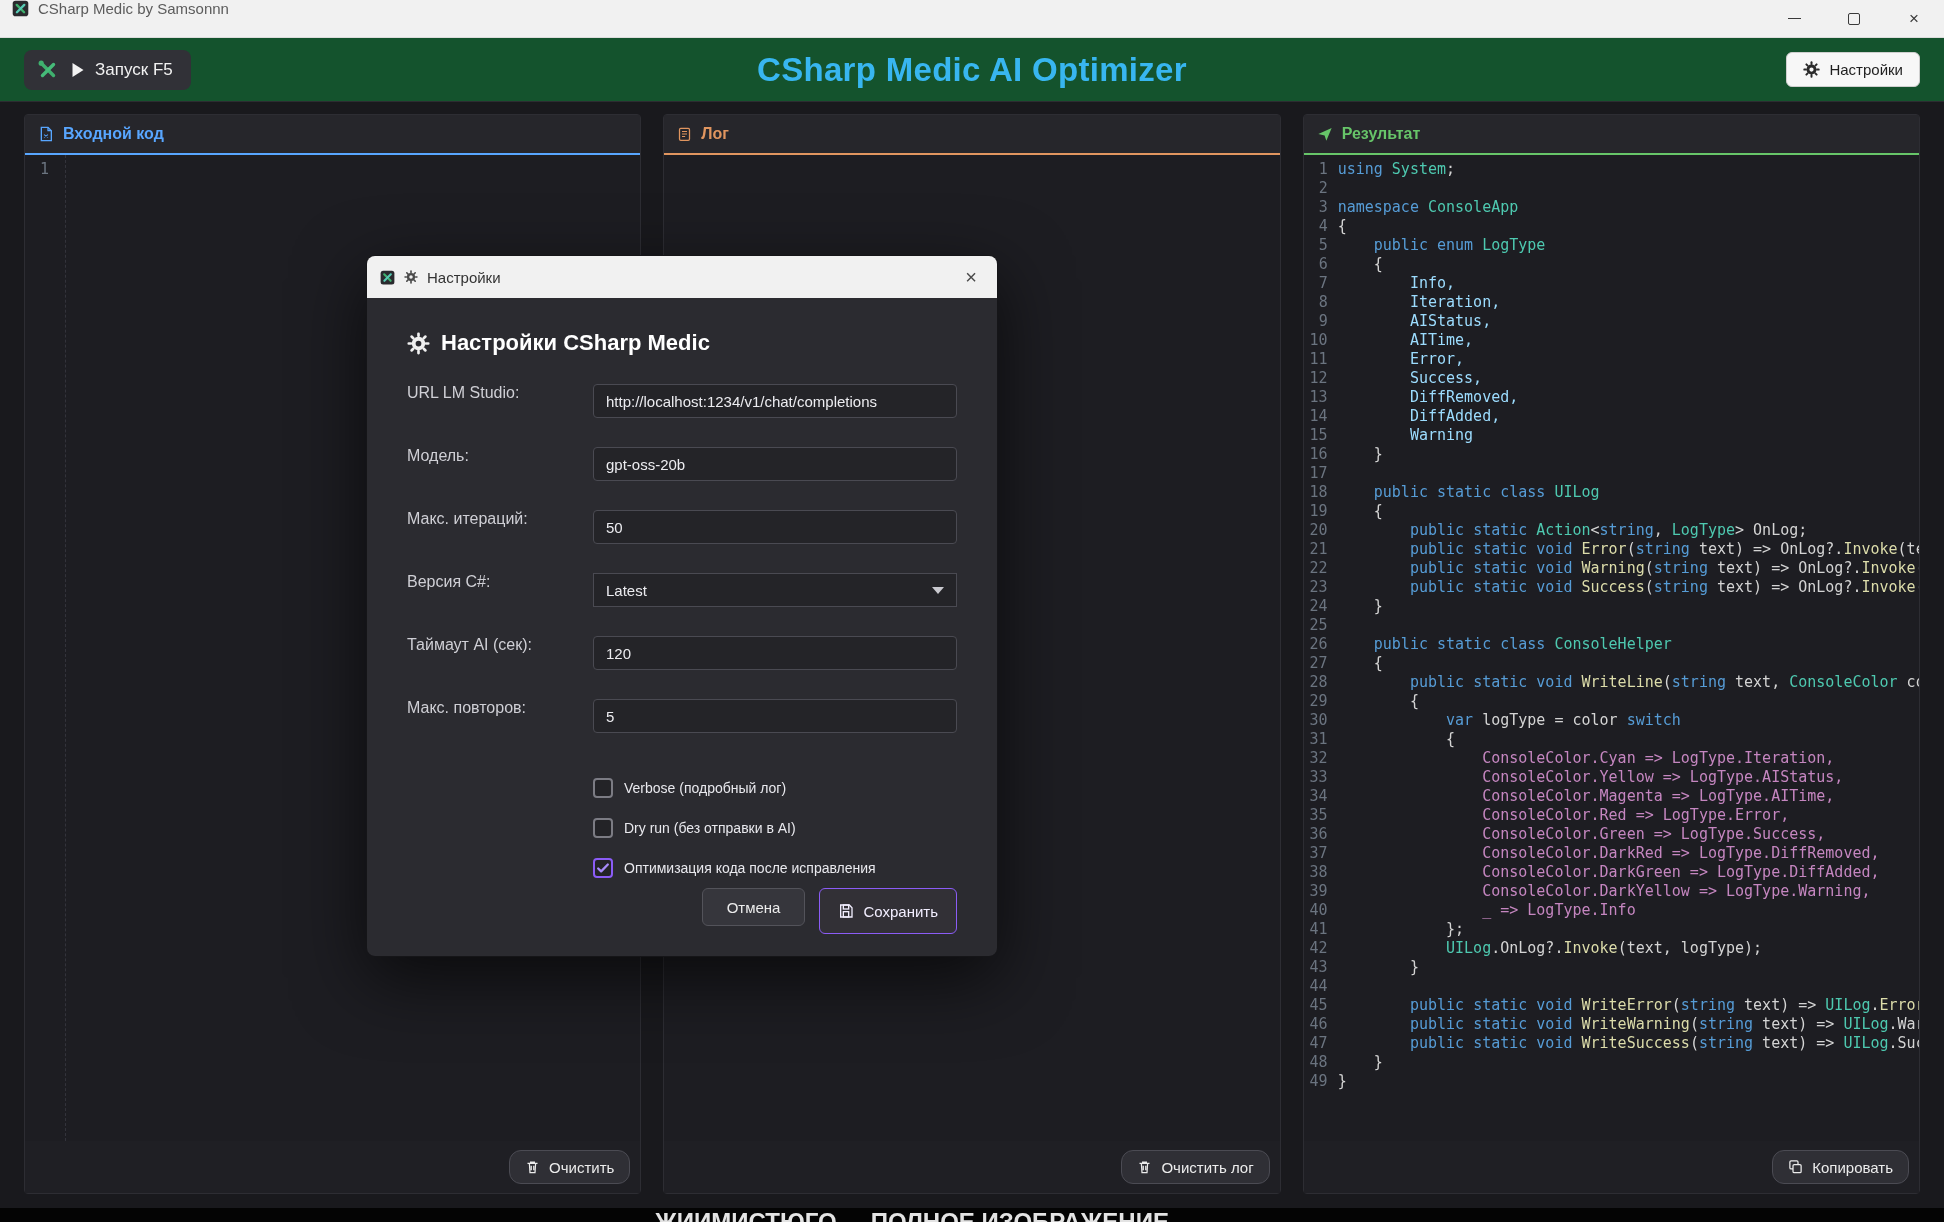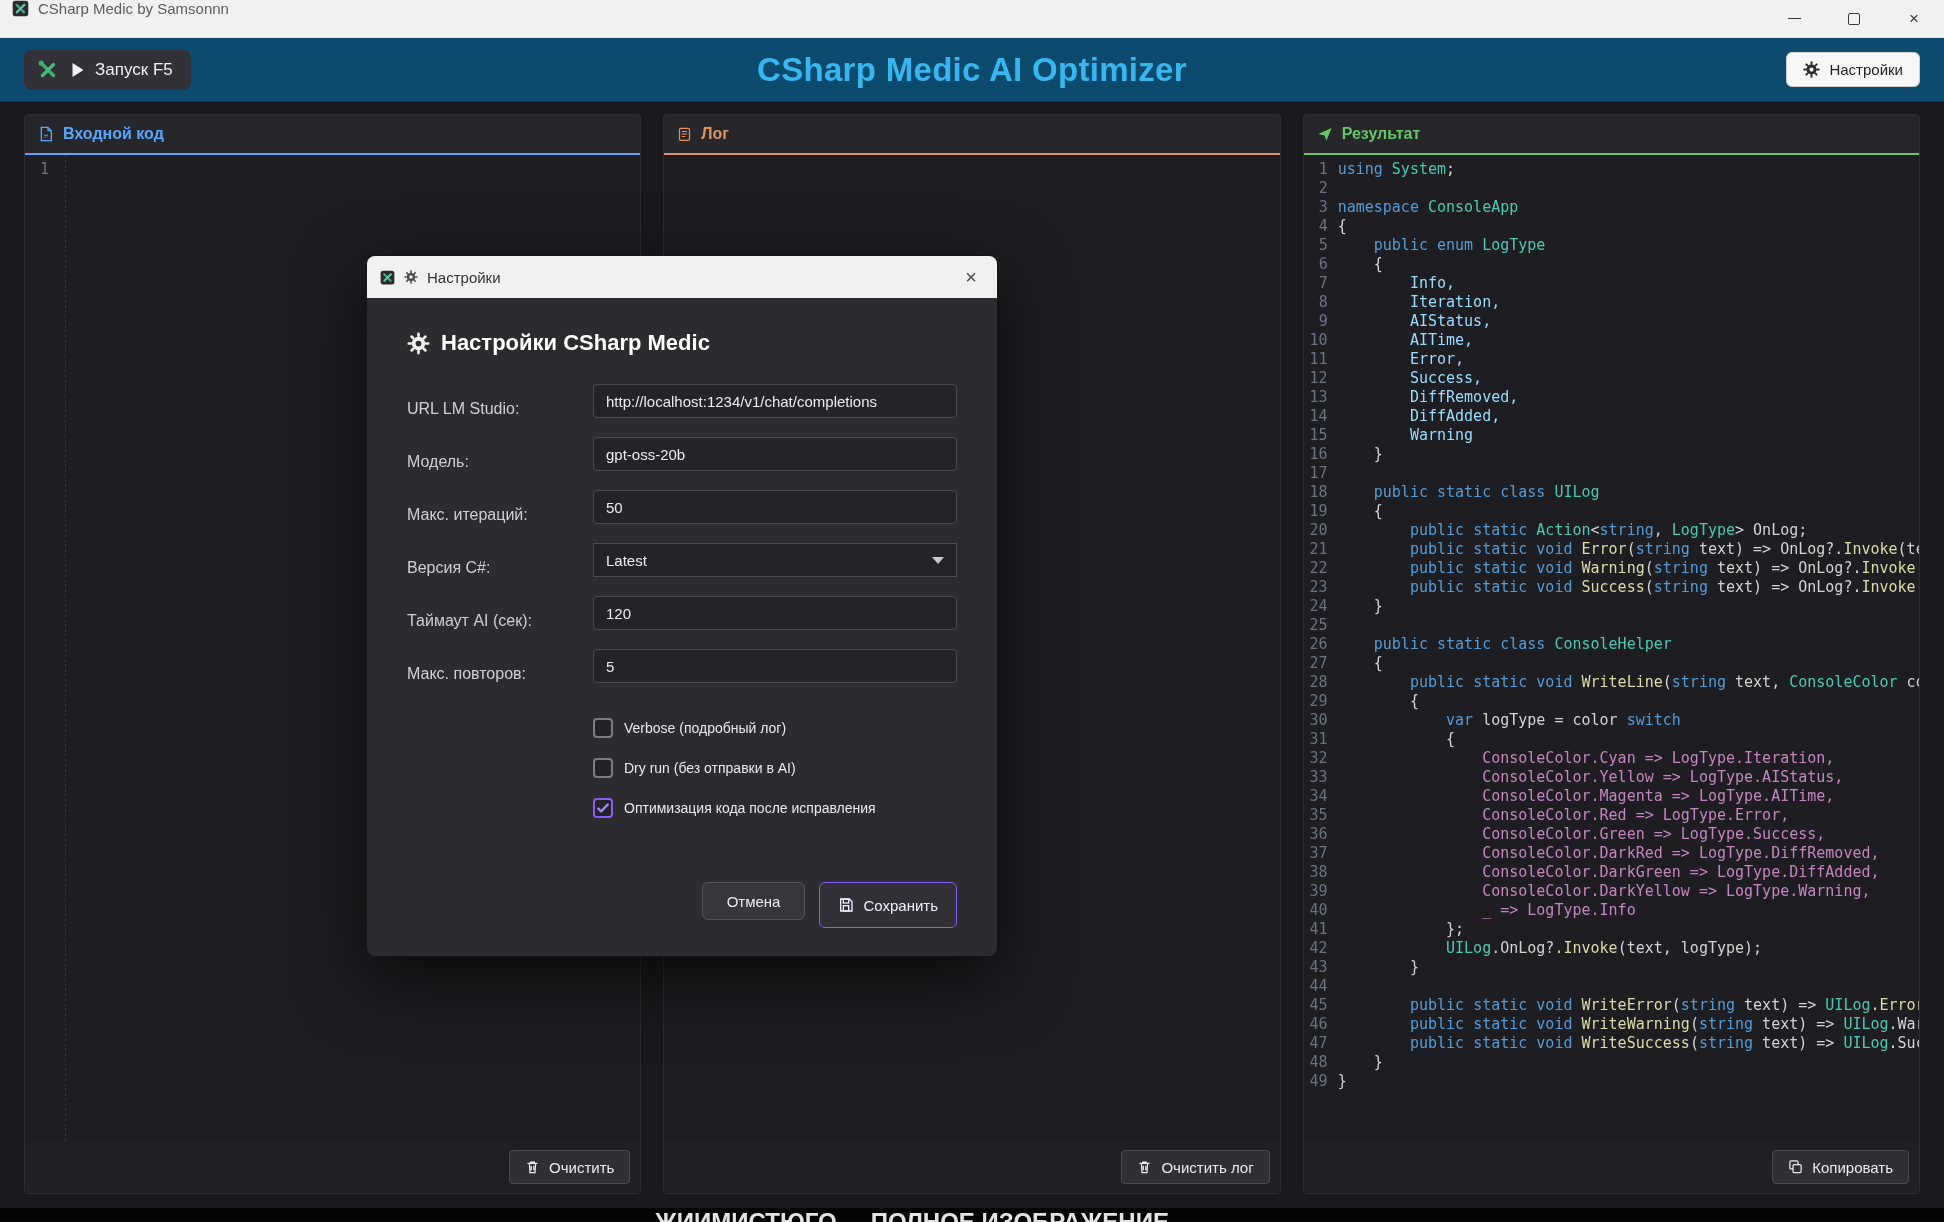--- a/index.html
+++ b/index.html
@@ -23,21 +23,21 @@
   .win-controls { margin-left: auto; display: flex; height: 100%; }
   .win-btn {
     width: 60px; height: 100%; display: flex; align-items: center; justify-content: center;
     color: #3a3a3a; cursor: default; font-size: 17px;
   }
   .min-glyph { width: 13px; border-top: 1.6px solid #3a3a3a; display:inline-block; }
   .max-glyph { width: 12px; height: 12px; border: 1.6px solid #3a3a3a; border-radius:2px; display:inline-block; }
 
   
   .toolbar {
-    height: 64px; background: #0c4a6e; border-bottom: 1px solid #2c2c31;
+    height: 64px; background: #14532d; border-bottom: 1px solid #2c2c31;
     display: flex; align-items: center; padding: 0 24px; position: relative;
   }
   .run-group {
     display: flex; align-items: center; gap: 11px;
     background: #313137; border-radius: 8px; padding: 8px 18px 8px 12px;
     color: #f2f2f2; font-size: 17px; cursor: pointer;
   }
   .toolbar-title {
     position: absolute; left: 50%; transform: translateX(-50%);
     font-size: 33px; font-weight: bold; letter-spacing: .3px;
@@ -63,21 +63,21 @@
     font-size: 16px; font-weight: bold; color: var(--accent);
     border-bottom: 2px solid var(--accent);
   }
   .panel-body { flex: 1; overflow: hidden; position: relative; background: #1d1d22; }
   .panel-footer {
     height: 52px; flex: none; display: flex; align-items: center; justify-content: flex-end;
     padding: 0 10px; background: #1f1f24;
   }
   .panel-btn {
     display: flex; align-items: center; gap: 9px;
-    background: #2f2f35; border: 1px solid #4b4b53; border-radius: 4px;
+    background: #2f2f35; border: 1px solid #4b4b53; border-radius: 12px;
     height: 34px; padding: 0 15px; color: #ececec; font-size: 15px; cursor: pointer;
   }
 
   
   .code-area { padding: 5px 0 0 0; font-family: "DejaVu Sans Mono", monospace; font-size: 15px; }
   .cl { display: flex; line-height: 19px; white-space: pre; }
   .ln { flex: none; width: 34px; text-align: right; padding-right: 10px; color: #6b7480; user-select: none; }
   .ct { white-space: pre; color: #d4d4d4; }
   .ct .k { color: #569cd6; }
   .ct .t { color: #4ec9b0; }
@@ -112,21 +112,21 @@
   .modal-close {
     margin-left: auto; width: 52px; height: 100%;
     display: flex; align-items: center; justify-content: center;
     color: #4a4a4a; font-size: 20px; cursor: pointer;
   }
   .modal-body { flex: 1; display: flex; flex-direction: column; padding: 26px 40px 28px; }
   .modal-heading {
     display: flex; align-items: center; gap: 11px;
     color: #ffffff; font-size: 22px; font-weight: bold; margin: 6px 0 28px;
   }
-  .form-row { display: flex; align-items: flex-end; margin-bottom: 19px; }
+  .form-row { display: flex; align-items: flex-start; margin-bottom: 29px; }
   .form-label { flex: none; width: 186px; color: #cfcfd5; font-size: 16px; }
   .form-input {
     flex: 1; height: 34px; background: #242428; border: 1px solid #4a4a52;
     border-radius: 4px; color: #ececf0; font-size: 15px; padding: 0 12px;
     font-family: "Liberation Sans", sans-serif; outline: none;
   }
   .select-box {
     flex: 1; height: 34px; background: #242428; border: 1px solid #4a4a52;
     border-radius: 0; color: #ececf0; font-size: 15px; padding: 0 12px;
     display: flex; align-items: center; cursor: pointer;

